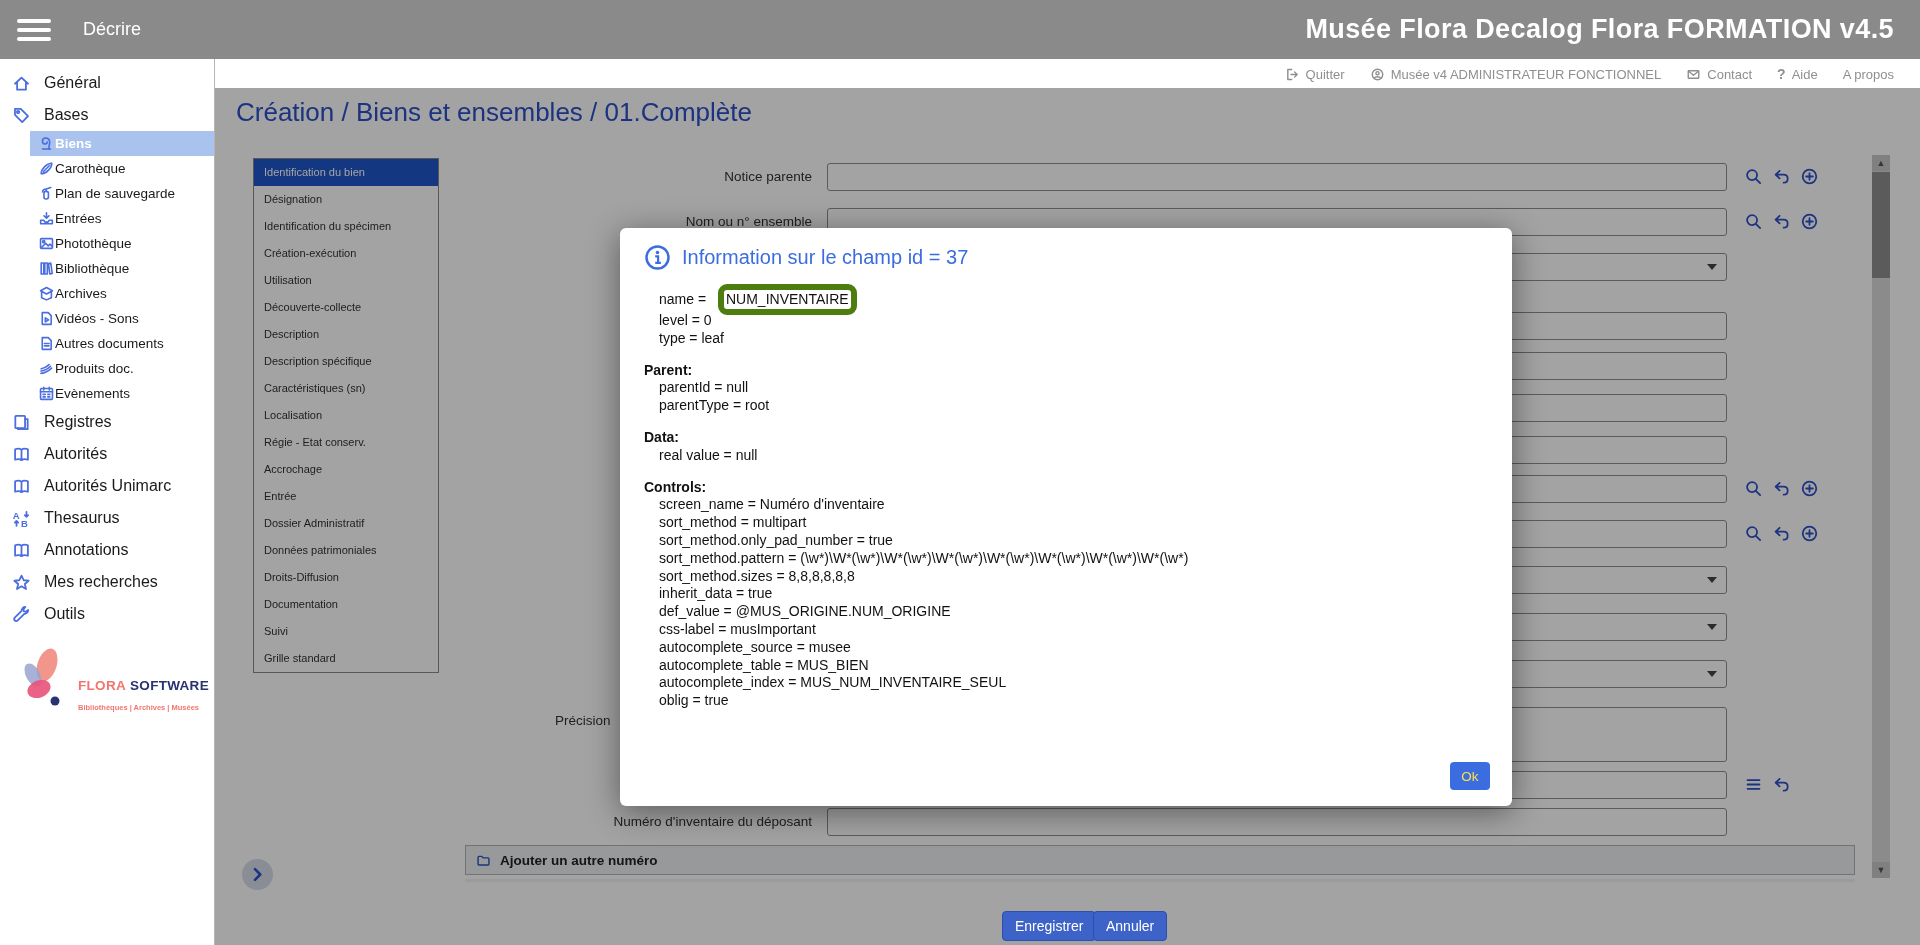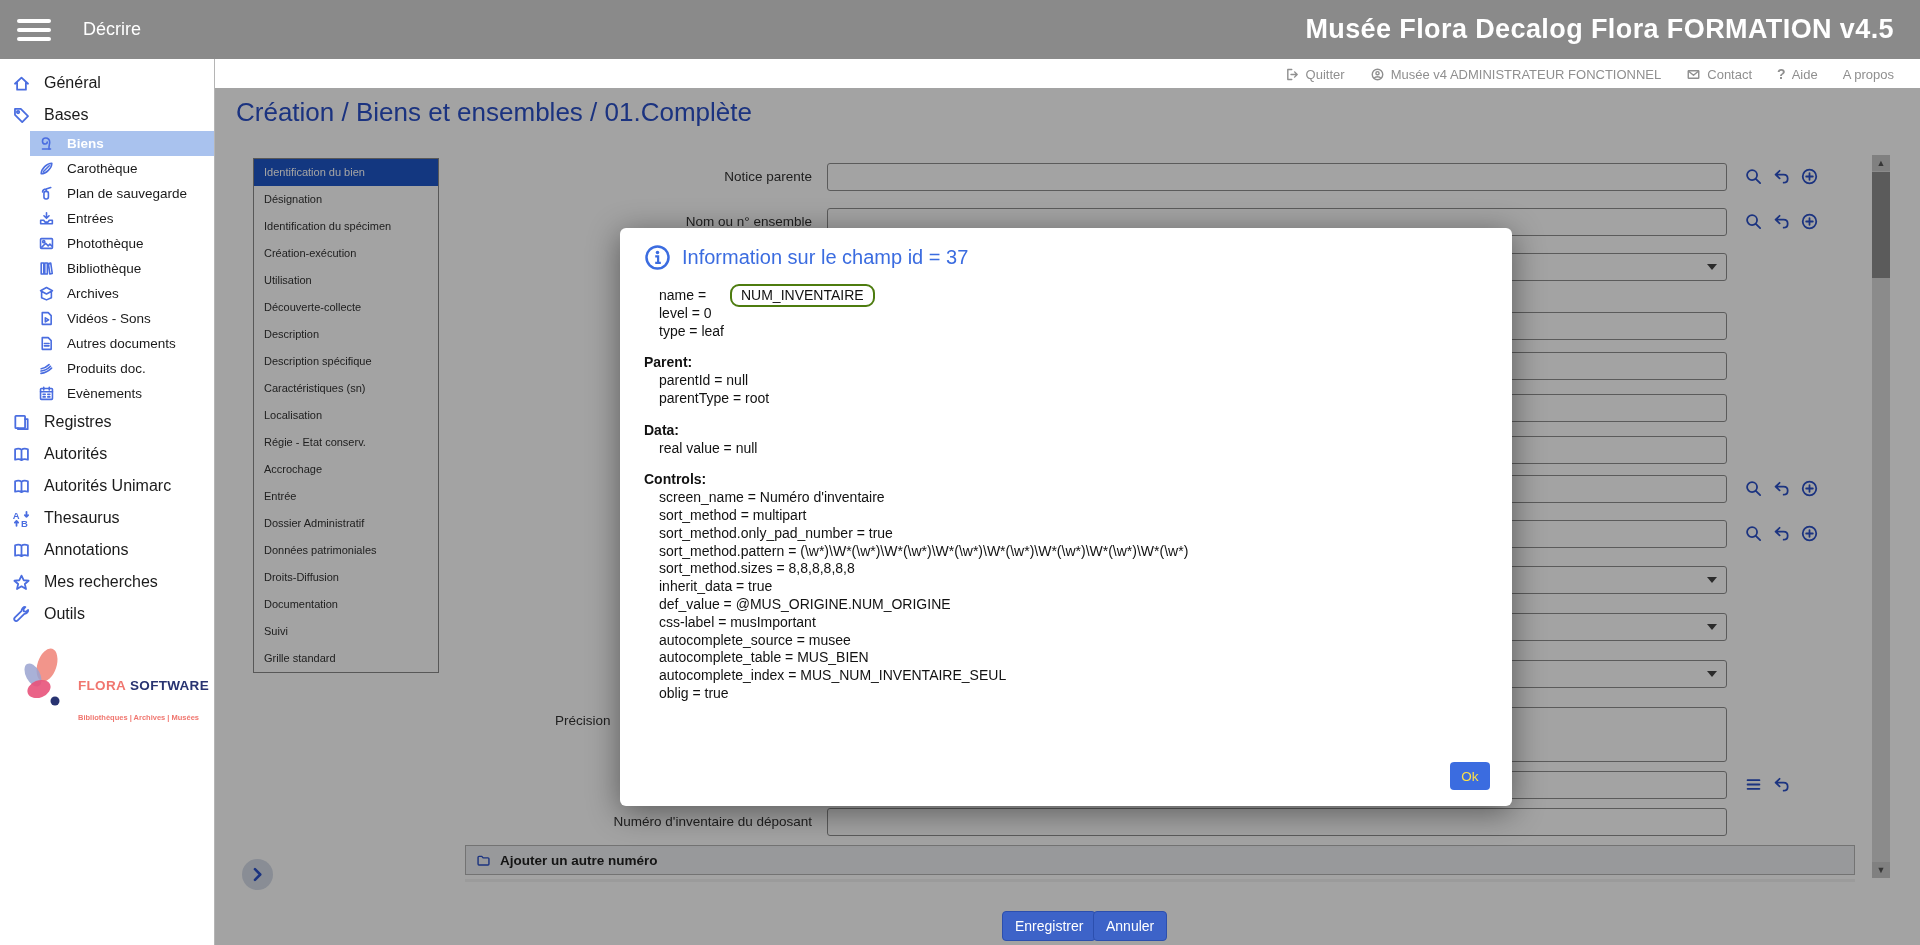--- a/index.html
+++ b/index.html
@@ -17,28 +17,28 @@
           display:flex;align-items:center;justify-content:flex-end;gap:25px;padding-right:26px;
           box-sizing:border-box;color:#8f8f8f;font-size:13px;z-index:3}
   .sb-item{display:flex;align-items:center;gap:6px;cursor:pointer;white-space:nowrap}
   .qmark{font-size:14px;font-weight:bold}
   
   .sidebar{position:absolute;left:0;top:59px;width:215px;height:886px;background:#fff;
            border-right:1px solid #b5b5b5;box-sizing:border-box;z-index:3}
   .side-list{padding-top:8px}
   .side-item{display:flex;align-items:center;cursor:pointer;color:#1a1a1a}
   .side-item.lvl0{height:32px;padding-left:12px;gap:13px;font-size:16px}
-  .side-item.lvl1{height:25px;padding-left:38px;gap:12px;font-size:13.5px}
+  .side-item.lvl1{height:25px;padding-left:38px;font-size:13.5px}
   .side-item .ic{color:#4a6de0;flex:none}
   .side-item.selected{background:#a9c2ee;color:#fff;font-weight:bold;margin-left:30px;padding-left:8px}
   .logo{position:absolute;left:12px;top:582px;width:200px;height:100px}
   .logo-text{position:absolute;left:66px;top:37px;white-space:nowrap}
   .logo-brand{font-size:13.5px;font-weight:bold;color:#f0766f;letter-spacing:.3px}
   .logo-brand span{color:#283371}
-  .logo-tag{font-size:7.5px;font-weight:bold;color:#f0766f;margin-top:20px}
+  .logo-tag{font-size:7.5px;font-weight:bold;color:#f0766f;margin-top:10px}
   
   .main{position:absolute;left:215px;top:88px;width:1705px;height:857px;background:#fff;z-index:1}
   .crumb{position:absolute;left:21px;top:9px;font-size:26px;color:#2b50c8}
   .secnav{position:absolute;left:38px;top:70px;width:184px;background:#fff;border:1px solid #8a8a8a}
   .sec-item{height:27px;line-height:27px;padding-left:10px;font-size:11px;color:#333;cursor:pointer;
             white-space:nowrap;overflow:hidden}
   .sec-item.selected{background:#1e56c8;color:#fff}
   .frow{position:absolute;left:0;width:1705px;height:30px}
   .flabel{position:absolute;left:300px;width:297px;text-align:right;font-size:13.5px;color:#333;top:6px}
   .flabel.left{left:340px;width:260px;text-align:left}
@@ -70,22 +70,22 @@
               border:1px solid #2c4fae;border-radius:4px;font-size:14px;cursor:pointer;
               font-family:inherit;padding:0 12px}
   .btn-save{left:1002px}
   .btn-cancel{left:1093px}
   .modal{position:absolute;left:620px;top:228px;width:892px;height:578px;background:#fff;border-radius:6px;
          box-shadow:0 6px 32px rgba(0,0,0,.45);z-index:10;box-sizing:border-box;padding:16px 22px 0 24px}
   .m-title{display:flex;align-items:center;gap:11px;color:#3b6ce0;font-size:20px}
   .m-body{margin-top:16px;font-size:14px;color:#111;line-height:17.8px}
   .m-head{font-weight:bold;margin-top:14px}
   .m-line{padding-left:15px;white-space:pre}
-  .redbox{display:inline-block;border:2px solid #4d7c0f;border-radius:9px;padding:0 9px;
-          margin:-3px 0 -3px 20px;line-height:19px}
+  .redbox{display:inline-block;border:6px solid #4d7c0f;border-radius:9px;padding:0 2px;
+          margin:-3px 0 -3px 8px;line-height:19px}
   .okbtn{position:absolute;right:22px;bottom:16px;background:#3b6ce0;color:#fde047;border:none;
          border-radius:4px;width:40px;height:28px;font-size:13.5px;cursor:pointer;font-family:inherit}
   .ic{fill:none;stroke:currentColor;stroke-width:1.5;stroke-linecap:round;stroke-linejoin:round}
 </style>
 </head>
 <body>
 
 <div class="topbar">
   <div class="burger">
       <div></div>

